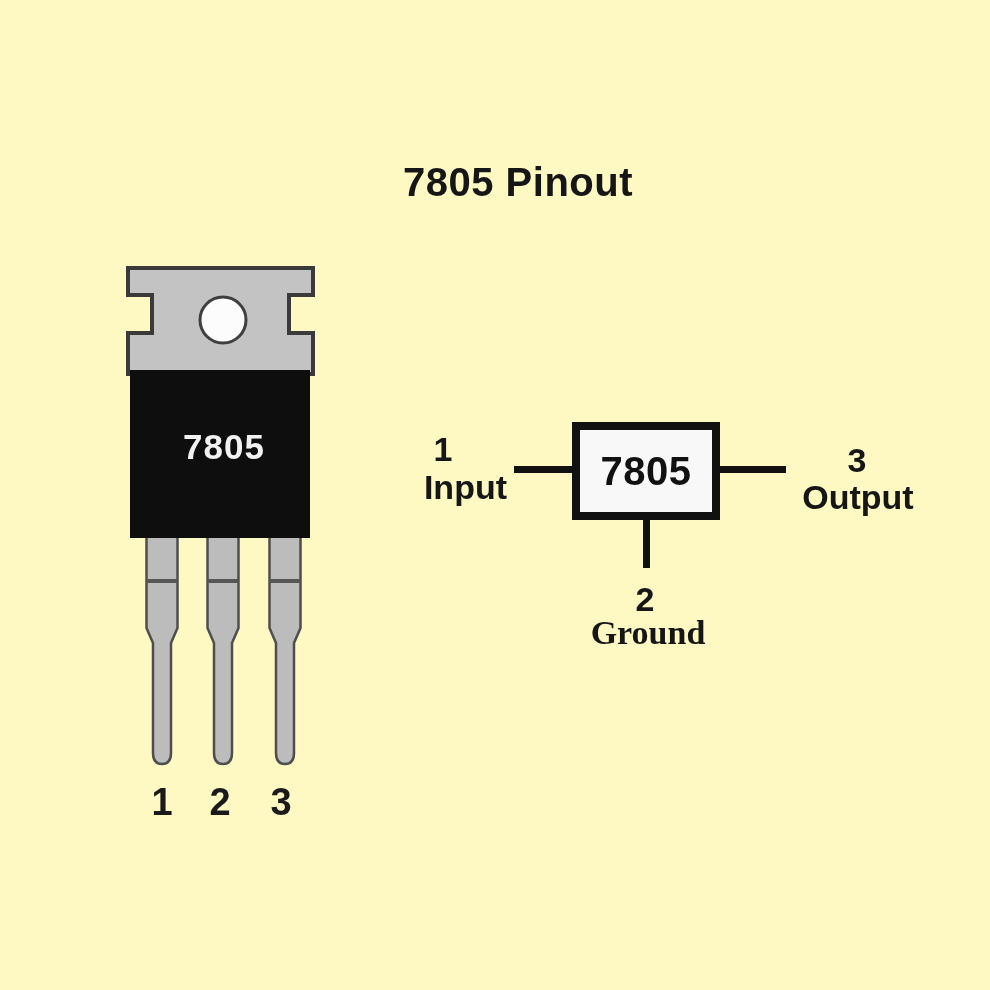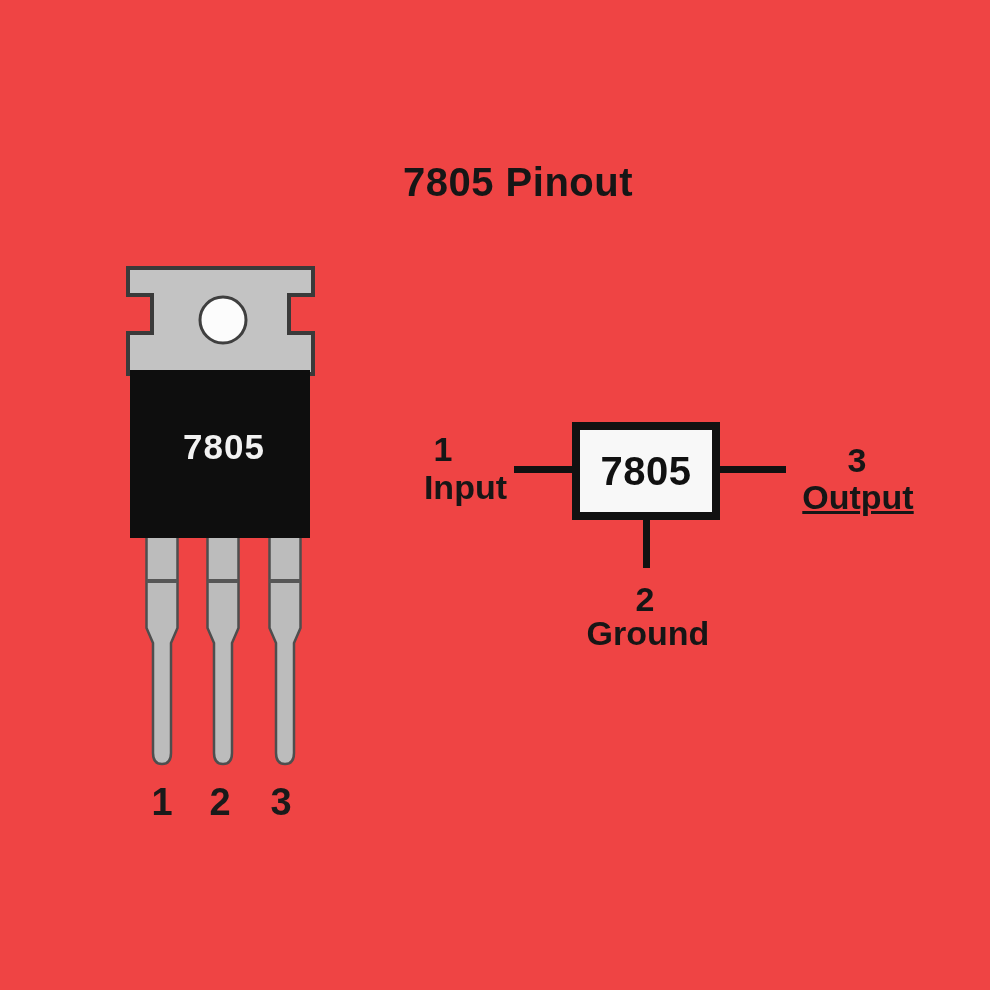--- a/index.html
+++ b/index.html
@@ -5,21 +5,21 @@
   html, body {
     margin: 0;
     padding: 0;
     background: #e9e9e9;
     font-family: "Liberation Sans", sans-serif;
   }
   .canvas {
     position: relative;
     width: 990px;
     height: 990px;
-    background: #ef4444;
+    background: #fef9c3;
     overflow: hidden;
   }
   .diagram-title {
     position: absolute;
     left: 378px;
     top: 160px;
     width: 280px;
     text-align: center;
     font-size: 40px;
     font-weight: bold;
@@ -77,23 +77,23 @@
     text-align: center;
     font-weight: bold;
     color: #161616;
     font-size: 34px;
     line-height: 36px;
     height: 36px;
   }
   .pin1-number { left: 393px; top: 431px; width: 100px; }
   .pin1-label  { left: 387px; top: 469px; width: 120px; text-align: right; }
   .pin3-number { left: 807px; top: 442px; width: 100px; }
-  .pin3-label  { left: 778px; top: 479px; width: 160px; text-decoration: underline; }
+  .pin3-label  { left: 778px; top: 479px; width: 160px; }
   .pin2-number { left: 595px; top: 581px; width: 100px; }
-  .pin2-label  { left: 568px; top: 615px; width: 160px; }
+  .pin2-label  { left: 568px; top: 615px; width: 160px; font-family: Liberation Serif, serif; }
 </style>
 </head>
 <body>
 
 <div class="canvas">
 
   <div class="diagram-title">7805 Pinout</div>
 
   <svg class="pkg-svg" viewBox="0 0 240 580">
 

